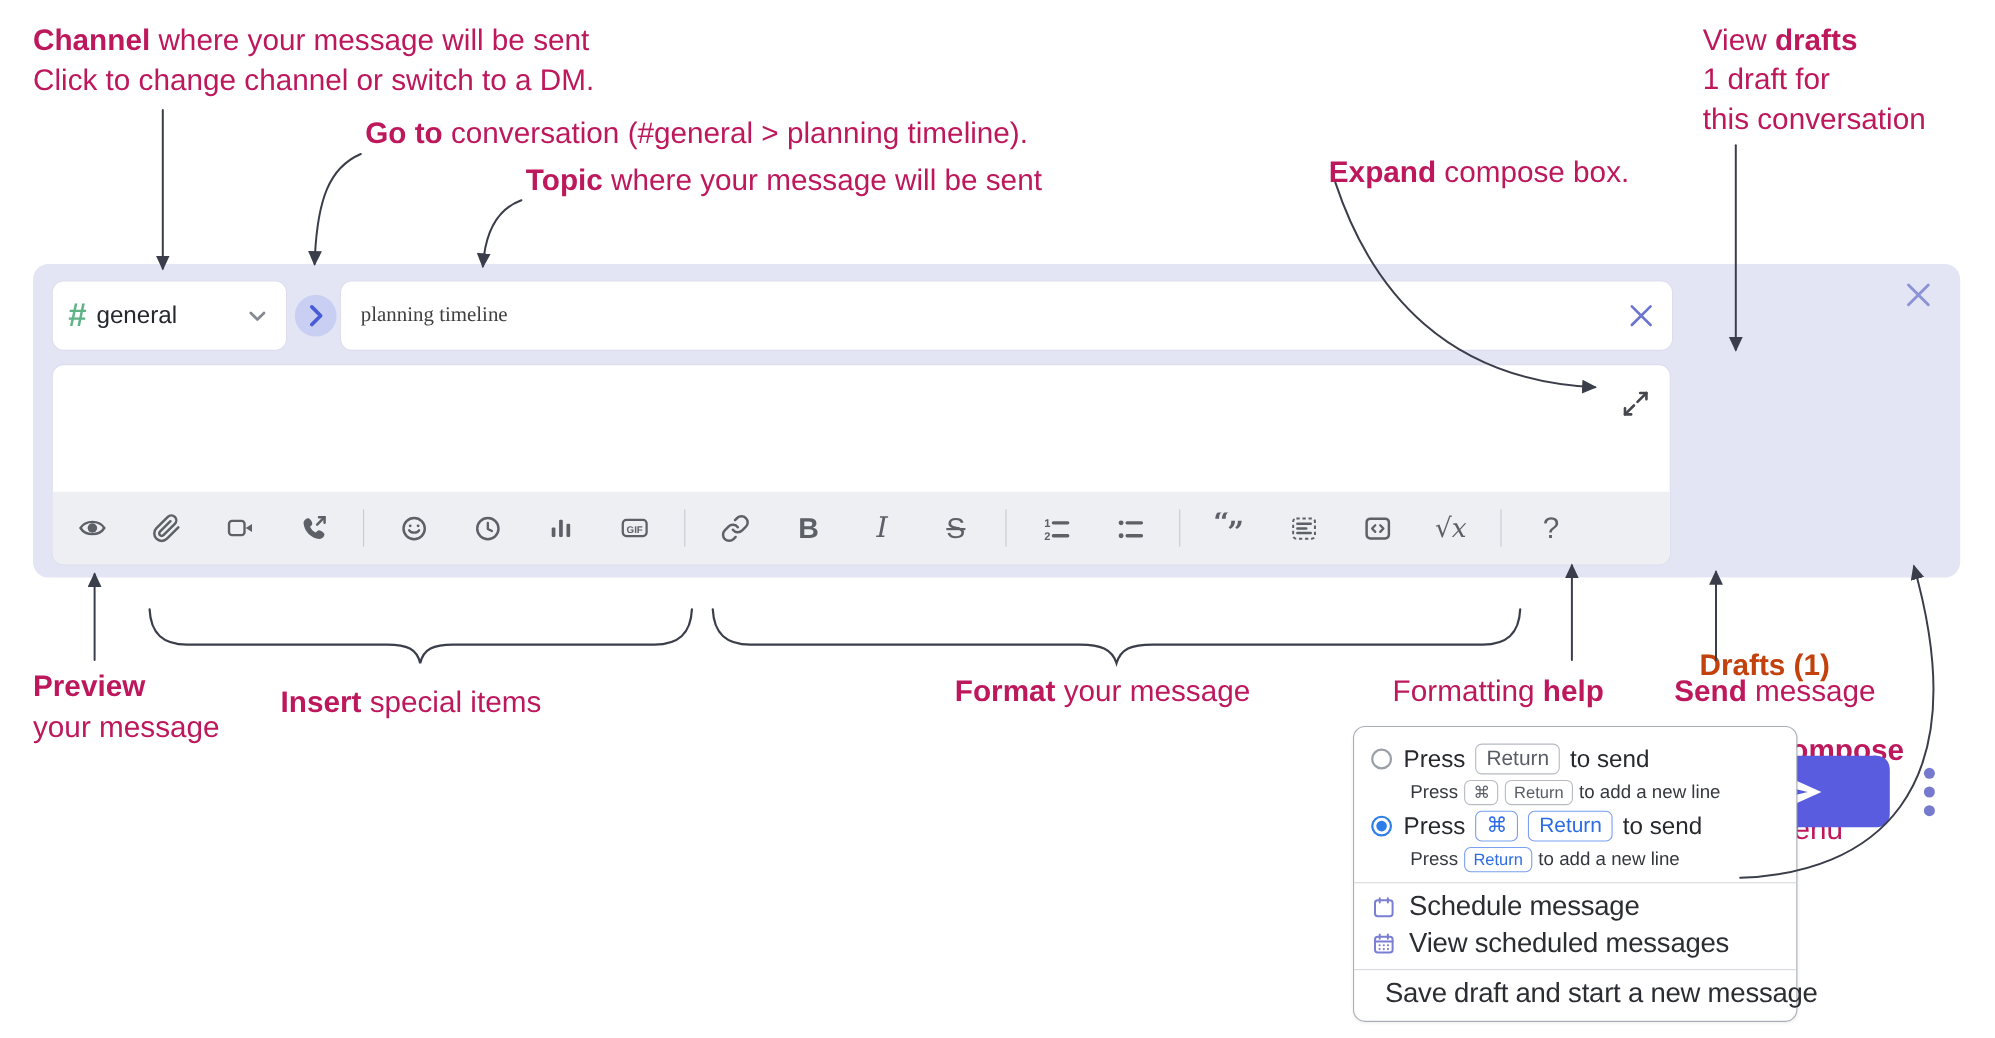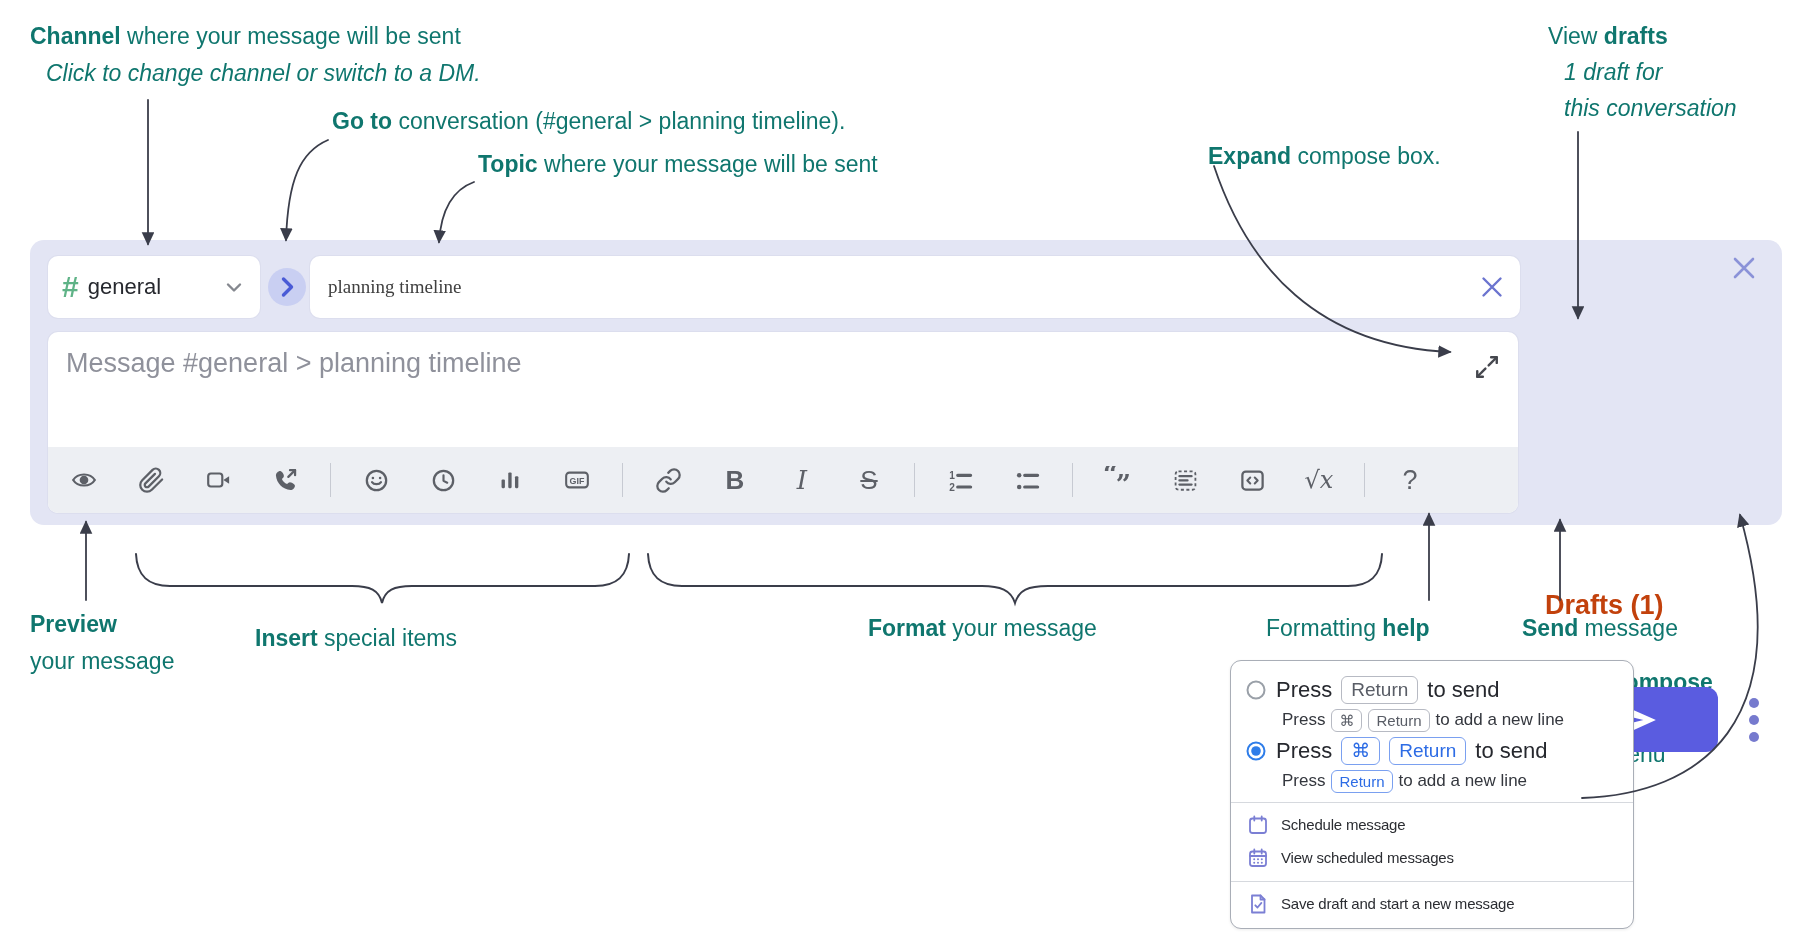--- a/index.html
+++ b/index.html
@@ -1,23 +1,23 @@
 <!DOCTYPE html>
 <html><head>
 <meta charset="utf-8">
 <style>
   html,body{margin:0;padding:0;background:#ffffff;}
   .stage{position:relative;width:1814px;height:944px;background:#ffffff;overflow:hidden;
          font-family:"Liberation Sans",sans-serif;color:#30334a;}
   svg{display:block;}
 
   
-  .ann{position:absolute;font-size:23px;line-height:37px;color:#0f766e;white-space:nowrap;}
+  .ann{position:absolute;font-size:27px;line-height:37px;color:#be185d;white-space:nowrap;}
   .ann b{font-weight:700;}
-  .ann .it{font-style:italic;margin-left:16px;}
+  .ann .it{}
   .ann-overlay{position:absolute;left:0;top:0;pointer-events:none;}
 
   
   .compose{position:absolute;left:30px;top:240px;width:1752px;height:285px;
            background:#e3e5f4;border-radius:14px;}
   .chan-btn{position:absolute;left:18px;top:16px;width:212px;height:62px;background:#fff;
             border-radius:10px;box-shadow:0 0 0 1px #dcdeee;display:flex;align-items:center;
             padding:0 14px;box-sizing:border-box;cursor:pointer;}
   .chan-hash{color:#5fb387;font-size:30px;font-weight:700;margin-right:9px;}
   .chan-name{font-size:22px;color:#26282e;font-weight:500;}
@@ -71,21 +71,21 @@
   .opt-row{display:flex;align-items:center;gap:9px;padding:0 14px;height:33px;
            font-size:22px;color:#26282e;cursor:pointer;}
   .opt-sub{display:flex;align-items:center;gap:6px;padding:0 14px 0 51px;height:28px;
            font-size:17px;color:#34373e;}
   .kc{display:inline-block;border:1.5px solid #b7bac3;border-radius:6px;color:#595d66;
       background:#fff;padding:1px 9px;font-size:19px;line-height:24px;}
   .kc.sm{font-size:15px;padding:0 7px;line-height:21px;}
   .kc.blue{border-color:#7aa0f0;color:#2d6ce5;}
   .pp-div{border-top:1px solid #d6d9de;margin:7px 0 5px 0;}
   .menu-row{display:flex;align-items:center;gap:12px;padding:0 16px;height:33px;
-            font-size:15px;letter-spacing:-0.2px;color:#2b2d32;cursor:pointer;white-space:nowrap;}
+            font-size:25px;letter-spacing:-0.2px;color:#2b2d32;cursor:pointer;white-space:nowrap;}
 </style>
 </head>
 <body>
 
 <div class="stage">
 
   <div class="ann" style="left:30px;top:18px">
     <div><b>Channel</b><span> where your message will be sent</span></div>
     <div class="it">Click to change channel or switch to a DM.</div>
   </div>
@@ -162,21 +162,20 @@
     <div class="topic-wrap">
       <input class="topic-input" type="text" value="planning timeline" style="">
       <button class="topic-clear" aria-label="clear topic">
         <svg width="26" height="26" viewBox="0 0 26 26">
             <path d="M4.5,4.5 L21.5,21.5 M21.5,4.5 L4.5,21.5" stroke="#6b74cf" stroke-width="2.4" stroke-linecap="round" fill="none"></path>
           </svg>
       </button>
     </div>
 
     <div class="msgbox">
-      <textarea class="msg-textarea" placeholder="Message #general &gt; planning timeline" style=""></textarea>
       <button class="expand-btn" aria-label="expand">
         <svg width="26" height="26" viewBox="0 0 24 24" fill="none" stroke="#45474e" stroke-width="2.2" stroke-linecap="round" stroke-linejoin="round">
           <path d="M13.5,10.5 L21,3"></path>
             <polyline points="15.8,3 21,3 21,8.2"></polyline>
           <path d="M10.5,13.5 L3,21"></path>
             <polyline points="8.2,21 3,21 3,15.8"></polyline>
         </svg>
       </button>
 
       <div class="toolbar">

